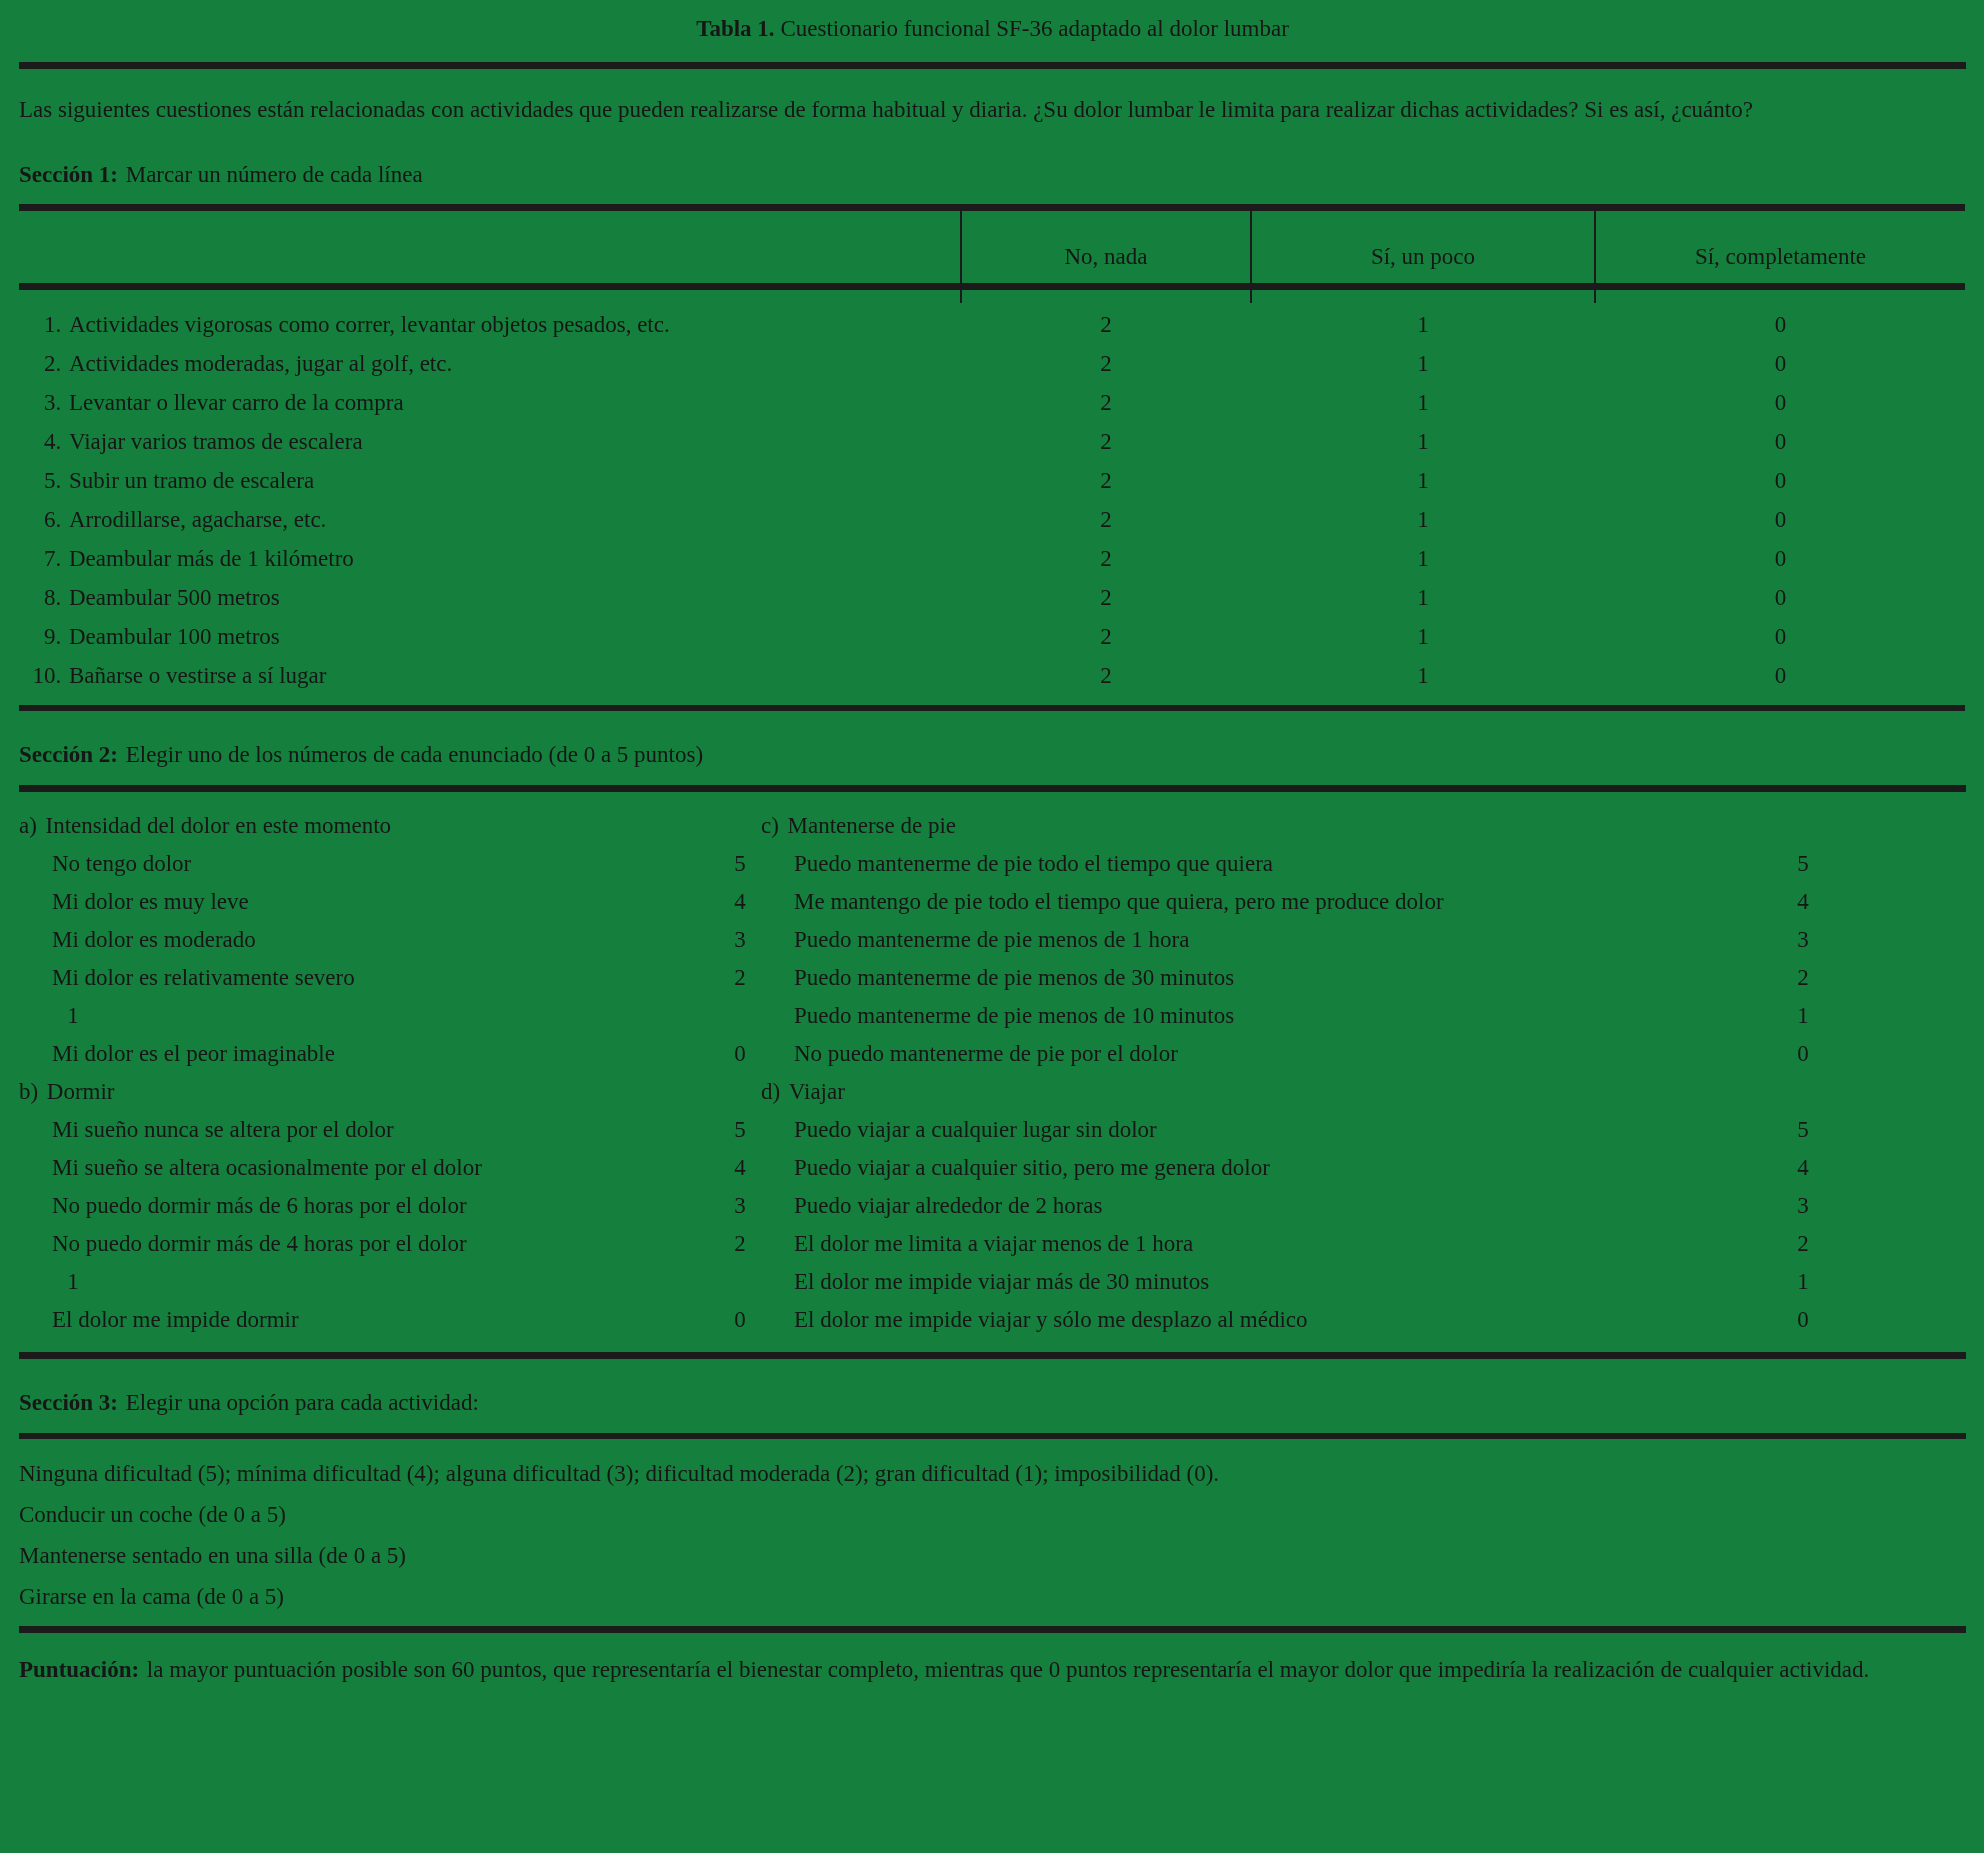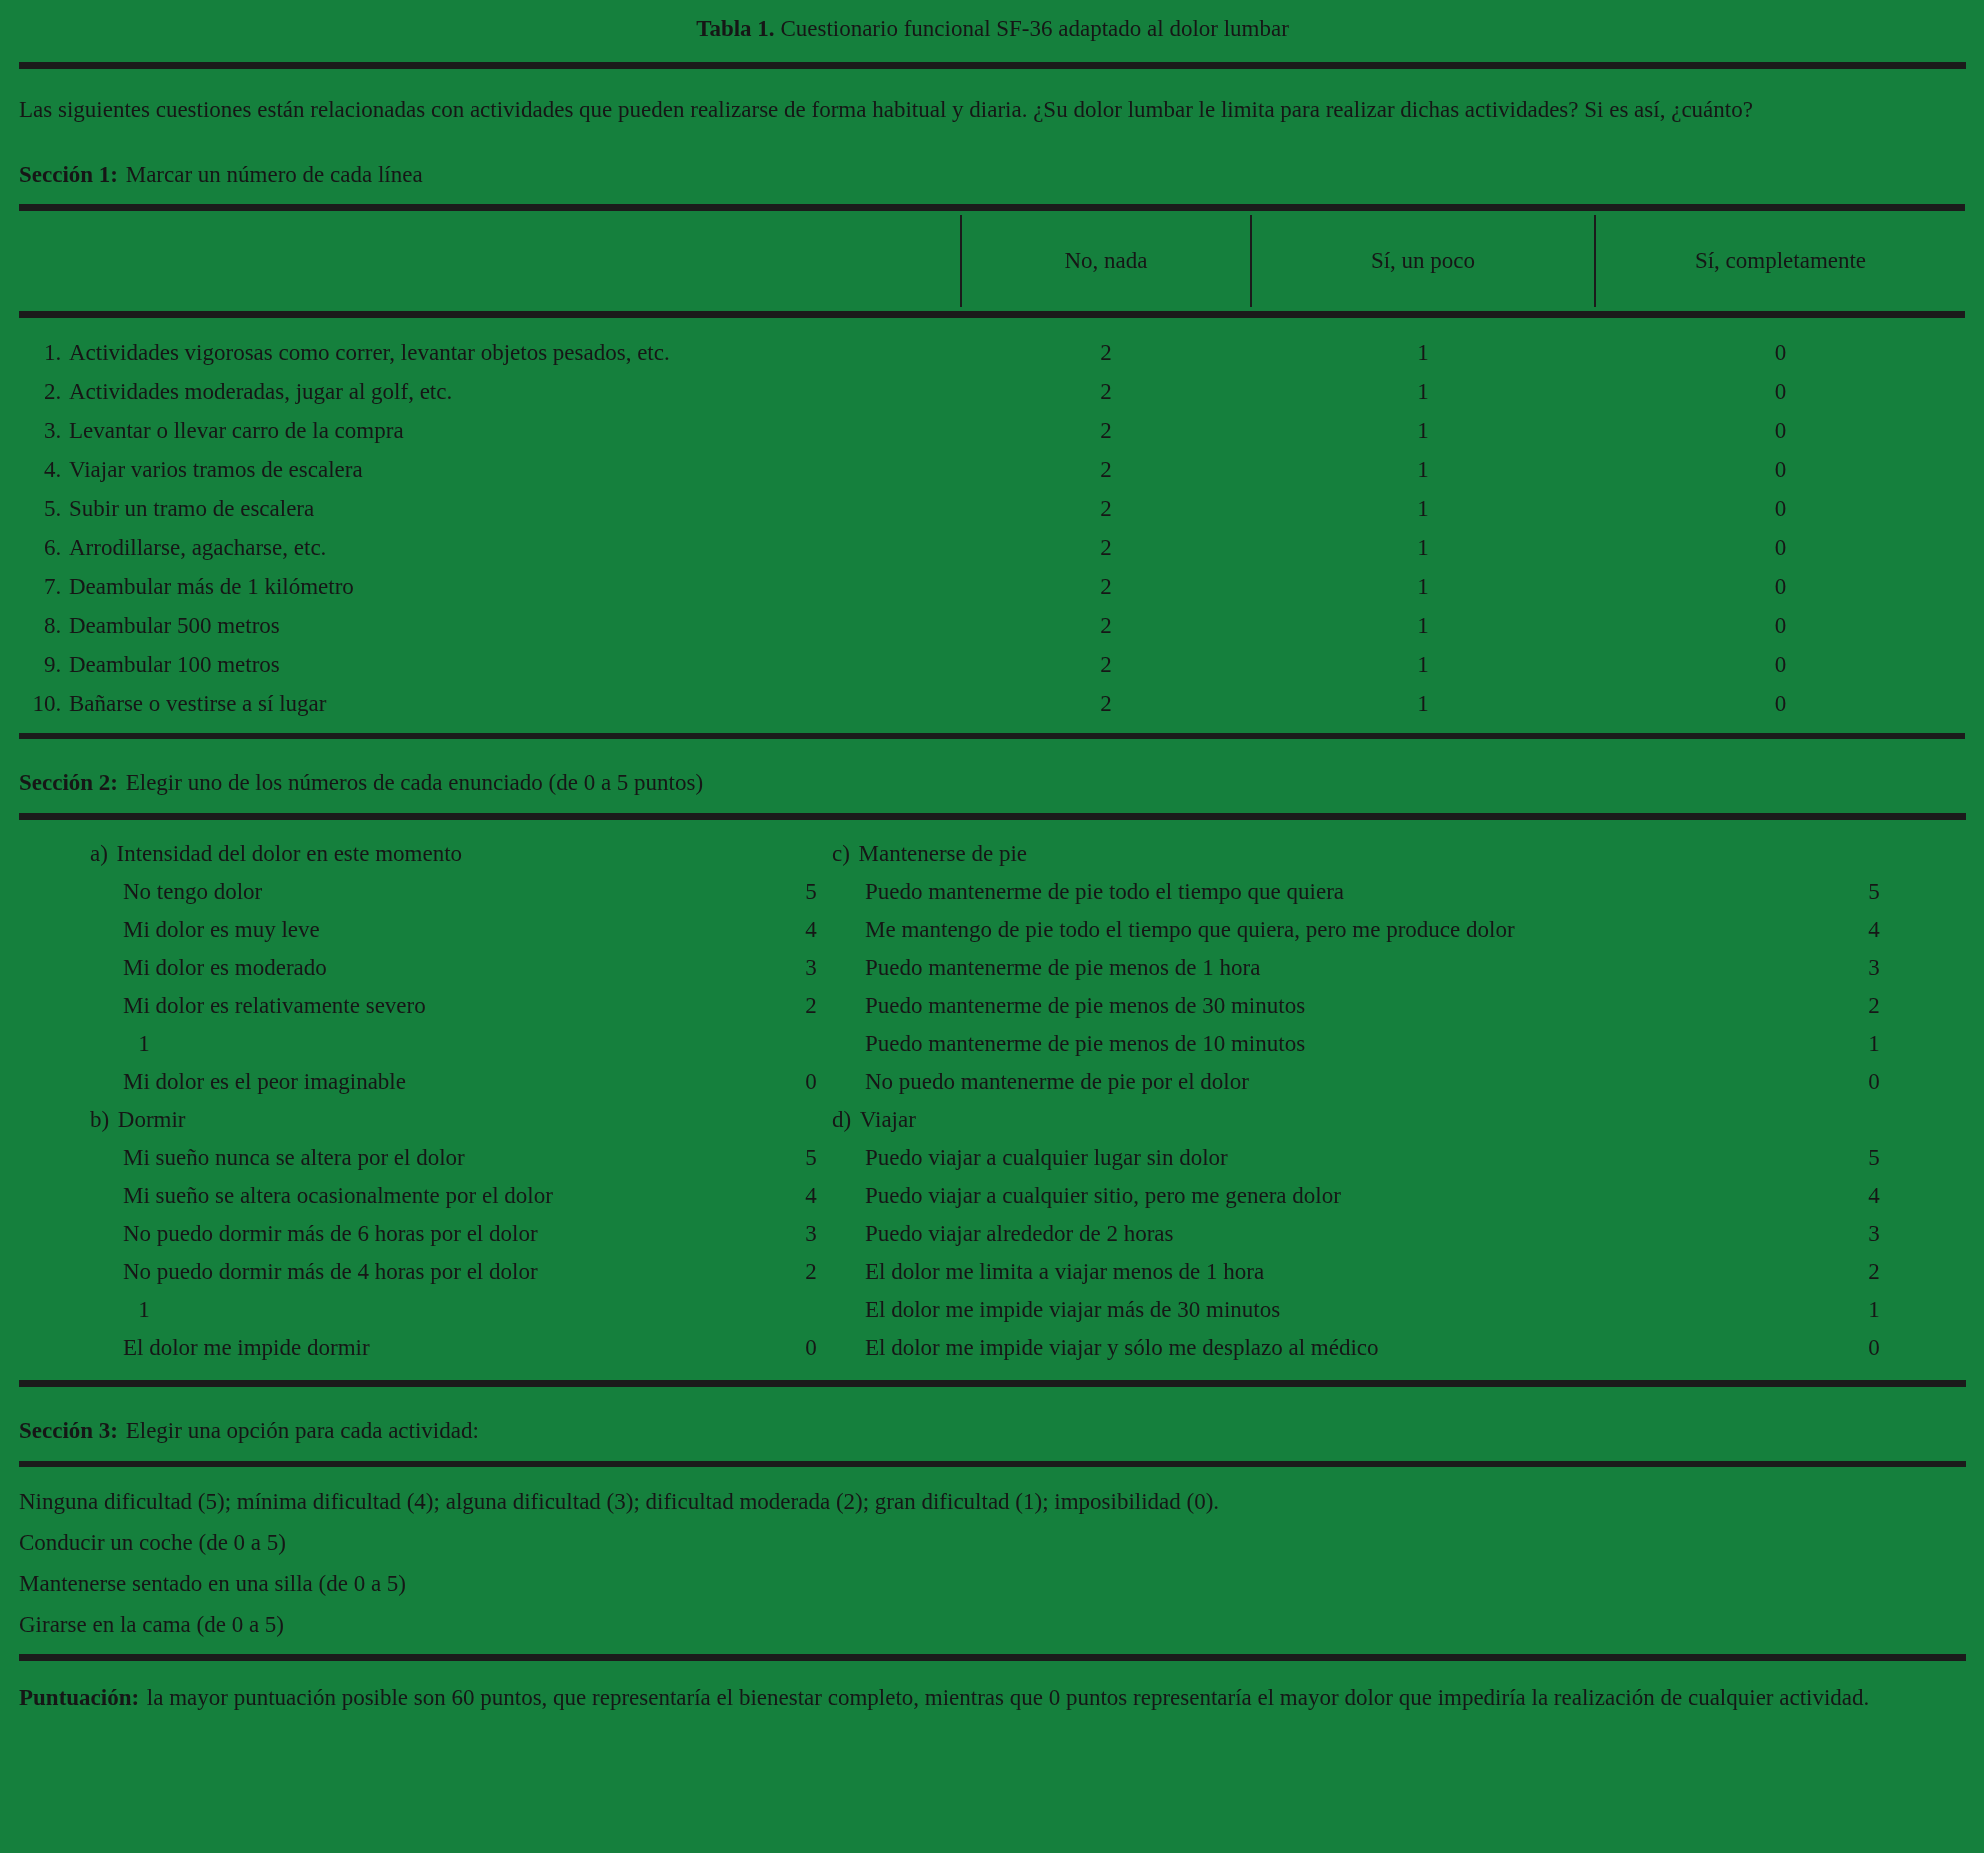--- a/index.html
+++ b/index.html
@@ -27,42 +27,42 @@
   
   .sec-heading { margin:25px 0 11.5px 0; line-height:37px; }
   .sec-heading .bold { margin-right:7.7px; }
 
   
   .s1-table { width:1946px; }
   .s1-header {
     display:grid;
     grid-template-columns:941px 290px 344px 371px;
     align-items:center;
-    height:100px;
+    height:72px;
     box-sizing:border-box;
   }
   .s1-header .s1-col {
     text-align:center;
     border-left:2.9px solid #1b1b1b;
     height:92px;
     display:flex; align-items:center; justify-content:center;
     box-sizing:border-box;
   }
   .s1-rows { padding:15.4px 0 9.6px 0; }
   .s1-row {
     display:grid;
     grid-template-columns:50px 892px 290px 344px 371px;
     height:39px;
     align-items:center;
   }
   .s1-num { text-align:right; padding-right:7.7px; }
   .s1-val { text-align:center; }
 
   
-  .s2-columns { display:flex; justify-content:center; padding:15.4px 0 13.4px 0; }
+  .s2-columns { display:flex; justify-content:flex-start; padding:15.4px 0 13.4px 0; }
   .s2-col-left  { width:742px; }
   .s2-col-right { width:1063px; }
   .s2-heading { line-height:38px; height:38px; }
   .s2-id { margin-right:8.6px; }
   .s2-item { display:flex; padding-left:33px; line-height:38px; height:38px; }
   .s2-item-text { flex:1; padding-right:9.6px; white-space:nowrap; }
   .s2-score { width:42px; text-align:center; }
 
   
   .s3-lines { padding:13.4px 0 9.6px 0; }

